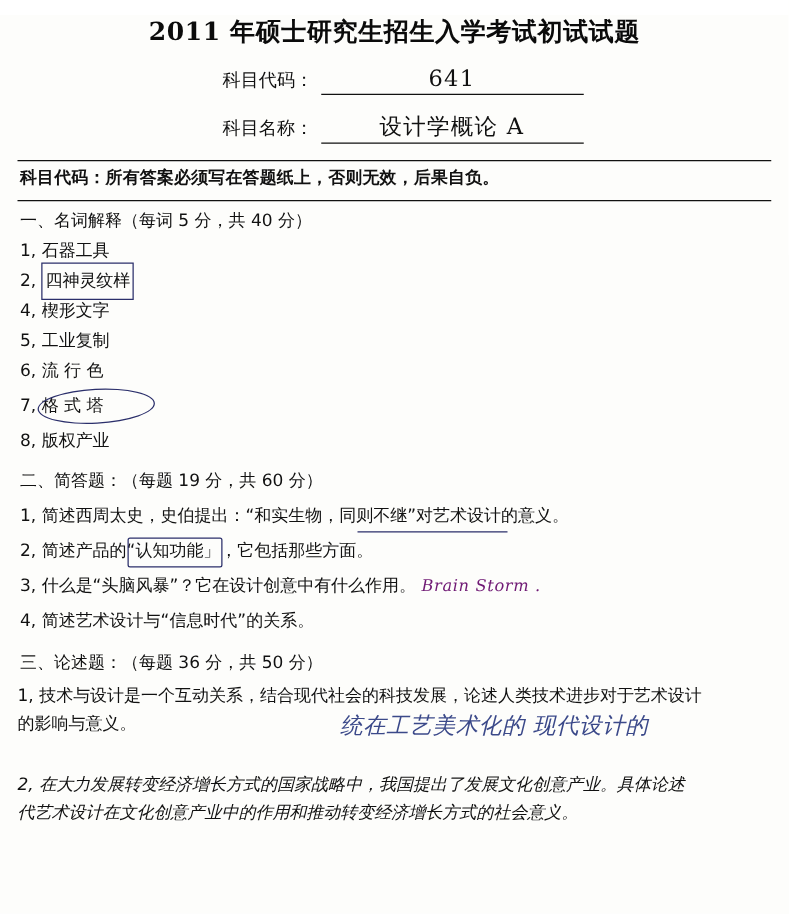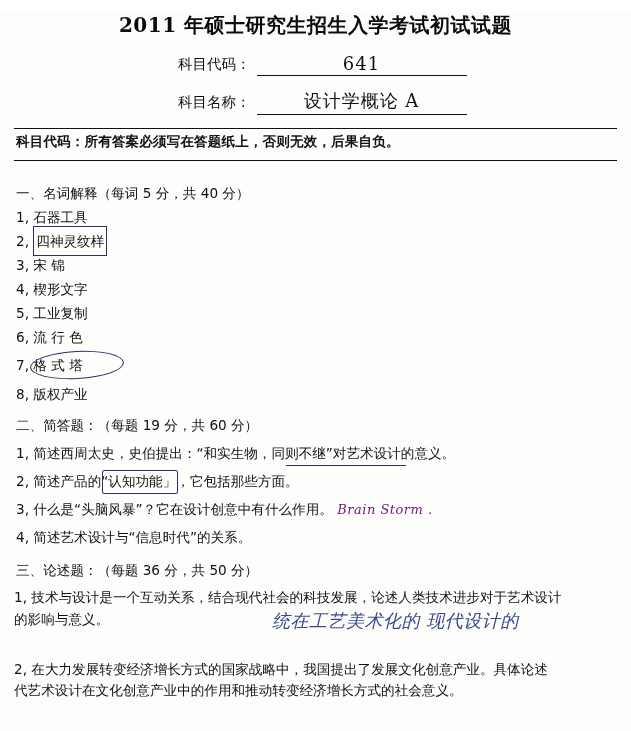--- a/index.html
+++ b/index.html
@@ -67,21 +67,21 @@
     font-size: 13.5px;
     font-weight: bold;
     padding: 4px 2px 5px 2px;
     letter-spacing: 0.2px;
   }
   .body {
     font-size: 13.6px;
     line-height: 1.55;
   }
   .section-head {
-    margin: 22px 0 2px 0;
+    margin: 6px 0 2px 0;
     padding-left: 2px;
   }
   .item {
     position: relative;
     padding-left: 2px;
     margin: 3px 0;
     min-height: 20px;
   }
   .item.wide-gap { margin: 7px 0; }
   .boxed {
@@ -146,24 +146,20 @@
     <div class="item">
       <span>1,</span>
       <span>石器工具</span>
     </div>
 
     <div class="item">
       <span>2,</span>
       <span class="boxed">四神灵纹样</span>
     </div>
 
-    <div class="item">
-      <span>3,</span>
-      <span>宋  锦</span>
-    </div>
 
     <div class="item">
       <span>4,</span>
       <span>楔形文字</span>
     </div>
 
     <div class="item">
       <span>5,</span>
       <span>工业复制</span>
     </div>
@@ -211,20 +207,20 @@
 
     <div class="section-head" style="margin-top:12px;">三、论述题：（每题 36 分，共 50 分）</div>
 
     <div class="para" style="position:relative;">
       <span>1,</span>
       <span>技术与设计是一个互动关系，结合现代社会的科技发展，论述人类技术进步对于艺术设计</span>
       <span class="l2">的影响与意义。</span>
       <span class="scribble" style="left:258px; top:20px;">统在工艺美术化的 现代设计的</span>
     </div>
 
-    <div class="para" style="margin-top:28px;">
+    <div class="para" style="margin-top:28px;font-style:italic;">
       <span>2,</span>
       <span>在大力发展转变经济增长方式的国家战略中，我国提出了发展文化创意产业。具体论述</span>
       <span class="l2">代艺术设计在文化创意产业中的作用和推动转变经济增长方式的社会意义。</span>
     </div>
 
   </div>
 </div>
 
 </body></html>

